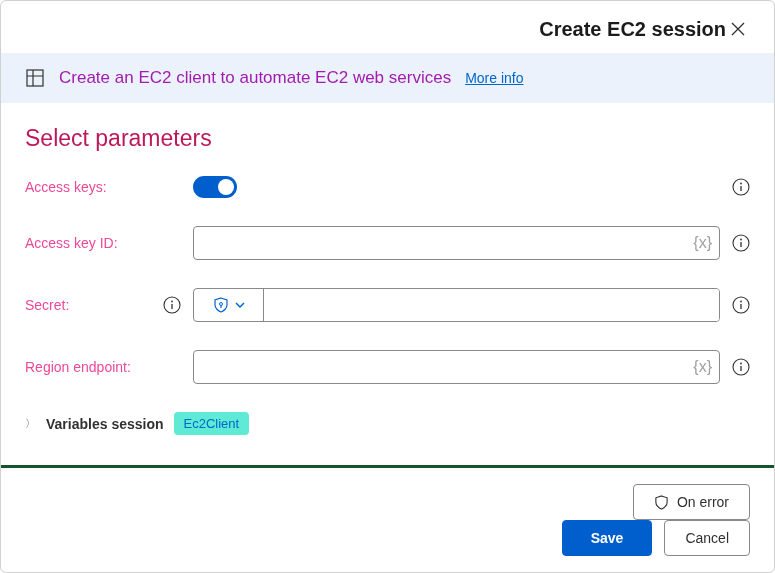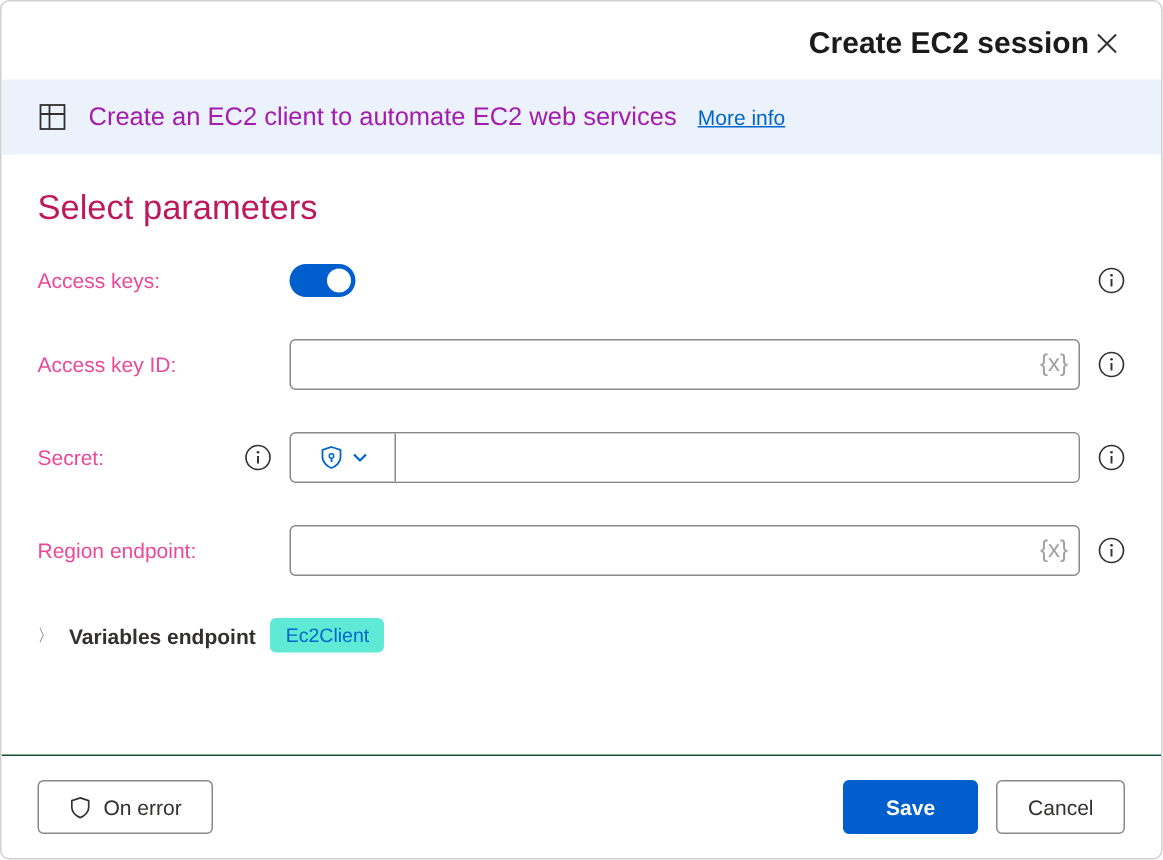--- a/index.html
+++ b/index.html
@@ -176,25 +176,26 @@
       color: #323130;
     }
     .variable-chip {
       background: #5eead4;
       color: #0066cc;
       font-size: 13px;
       padding: 4px 10px;
       border-radius: 4px;
     }
     .footer {
-      border-top: 1px solid #14532d;
+      border-top: 3px solid #14532d;
       padding: 16px 24px;
       display: flex;
       align-items: flex-end;
       justify-content: space-between;
+      flex-direction: column;
     }
     .footer-right {
       display: flex;
       gap: 12px;
     }
     .btn {
       height: 36px;
       padding: 0 20px;
       border-radius: 4px;
       font-size: 14px;
@@ -320,21 +321,21 @@
       <svg class="info-icon" viewBox="0 0 18 18">
         <circle cx="9" cy="9" r="8" stroke="#323130" stroke-width="1.1" fill="none"></circle>
         <circle cx="9" cy="5.5" r="0.9" fill="#323130"></circle>
         <line x1="9" y1="8" x2="9" y2="13" stroke="#323130" stroke-width="1.3"></line>
       </svg>
     </div>
   </div>
 
   <div class="variables-row">
     <span class="chevron-right">〉</span>
-    <span class="variables-label">Variables endpoint</span>
+    <span class="variables-label">Variables session</span>
     <span class="variable-chip">Ec2Client</span>
   </div>
 </div>
 
 <div class="footer">
   <button class="btn btn-secondary">
     <svg width="15" height="15" viewBox="0 0 16 16">
       <path d="M8 1 L14 3 L14 8 C14 11 11 14 8 15 C5 14 2 11 2 8 L2 3 Z" stroke="#323130" stroke-width="1.2" fill="none"></path>
     </svg>
     <span>On error</span>

